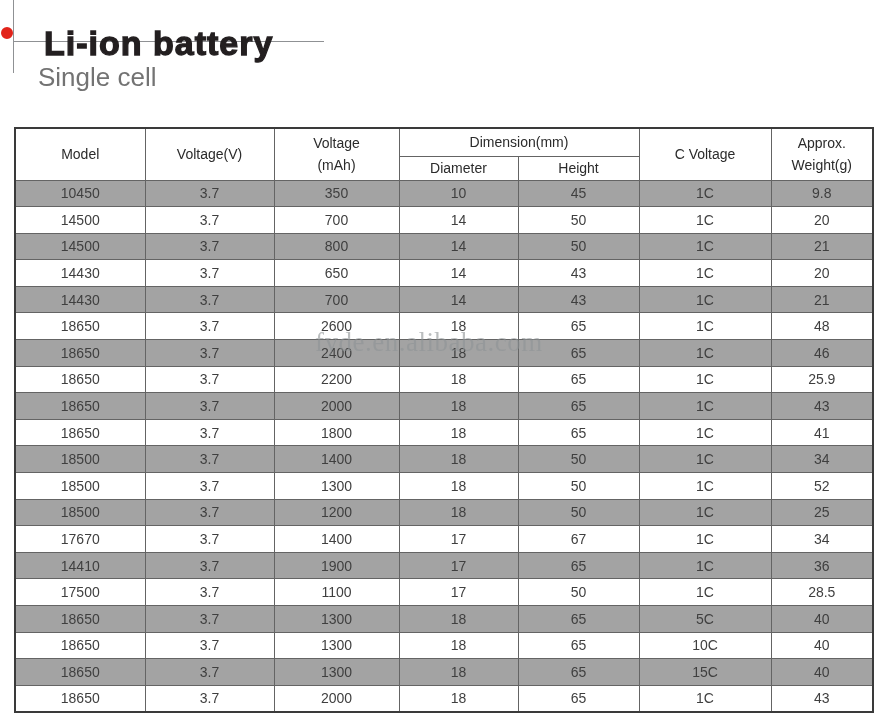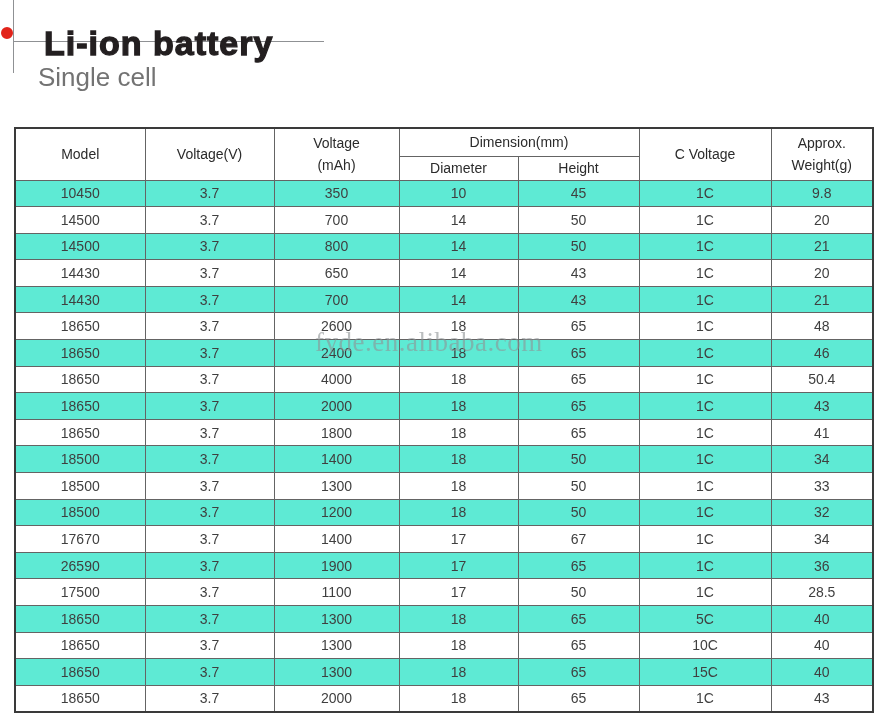--- a/index.html
+++ b/index.html
@@ -51,21 +51,21 @@
     table.spec th, table.spec td {
       border: 1px solid #646464;
       text-align: center; vertical-align: middle;
       padding: 0; font-weight: 400;
       overflow: hidden; white-space: nowrap;
     }
     table.spec thead th { color: #2b2b2b; background: #ffffff; }
     tr.hrow1 { height: 28px; }
     tr.hrow2 { height: 24px; }
     table.spec tbody tr { height: 26.6px; background: #ffffff; }
-    table.spec tbody tr.alt { background: #5eead4; }
+    table.spec tbody tr.alt { background: #a3a3a3; }
     .th-line { line-height: 22px; }
 
     
     .watermark {
       position: absolute; left: 315px; top: 327px;
       font-size: 27px; color: #8f9496; opacity: 0.6;
       letter-spacing: 0.5px; white-space: nowrap;
       pointer-events: none; z-index: 5; font-family: Liberation Serif, serif;
     }
   </style>
@@ -172,25 +172,25 @@
           <td>3.7</td>
           <td>2400</td>
           <td>18</td>
           <td>65</td>
           <td>1C</td>
           <td>46</td>
         </tr>
         <tr>
           <td>18650</td>
           <td>3.7</td>
-          <td>4000</td>
-          <td>18</td>
-          <td>65</td>
-          <td>1C</td>
-          <td>50.4</td>
+          <td>2200</td>
+          <td>18</td>
+          <td>65</td>
+          <td>1C</td>
+          <td>25.9</td>
         </tr>
         <tr class="alt">
           <td>18650</td>
           <td>3.7</td>
           <td>2000</td>
           <td>18</td>
           <td>65</td>
           <td>1C</td>
           <td>43</td>
         </tr>
@@ -212,42 +212,42 @@
           <td>1C</td>
           <td>34</td>
         </tr>
         <tr>
           <td>18500</td>
           <td>3.7</td>
           <td>1300</td>
           <td>18</td>
           <td>50</td>
           <td>1C</td>
-          <td>33</td>
+          <td>52</td>
         </tr>
         <tr class="alt">
           <td>18500</td>
           <td>3.7</td>
           <td>1200</td>
           <td>18</td>
           <td>50</td>
           <td>1C</td>
-          <td>32</td>
+          <td>25</td>
         </tr>
         <tr>
           <td>17670</td>
           <td>3.7</td>
           <td>1400</td>
           <td>17</td>
           <td>67</td>
           <td>1C</td>
           <td>34</td>
         </tr>
         <tr class="alt">
-          <td>26590</td>
+          <td>14410</td>
           <td>3.7</td>
           <td>1900</td>
           <td>17</td>
           <td>65</td>
           <td>1C</td>
           <td>36</td>
         </tr>
         <tr>
           <td>17500</td>
           <td>3.7</td>

